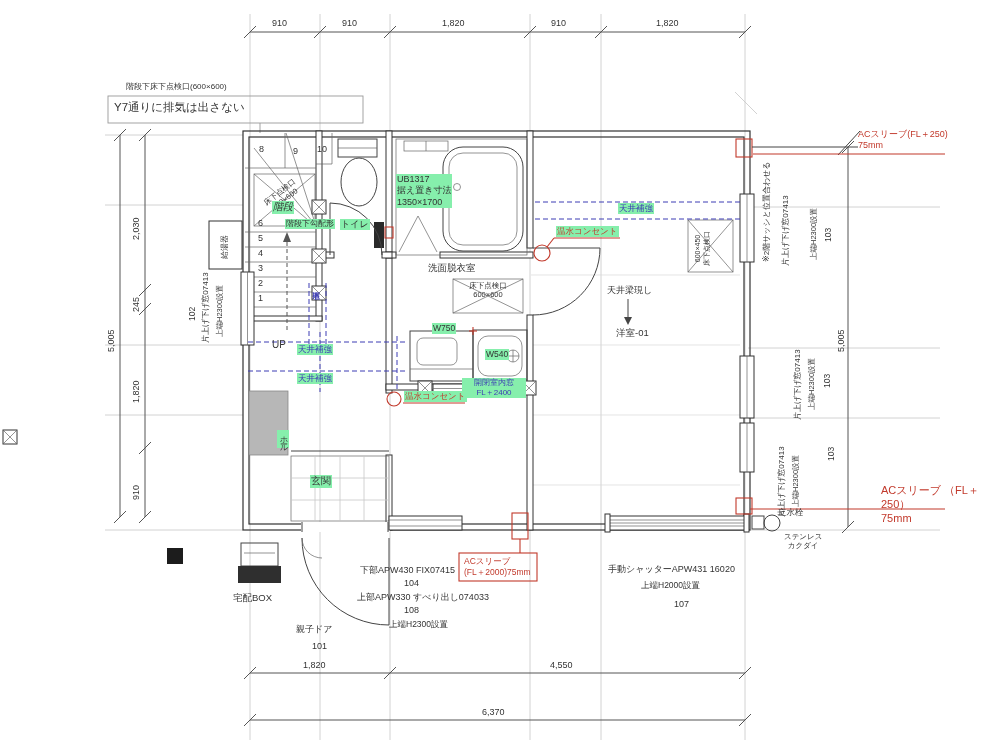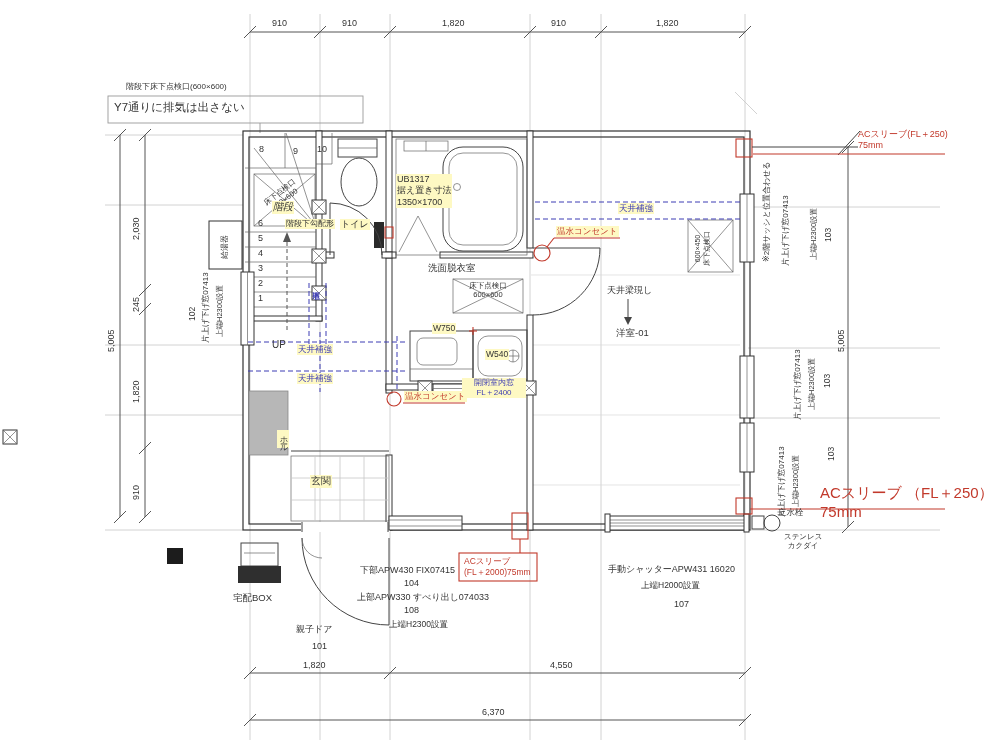--- a/index.html
+++ b/index.html
@@ -3,21 +3,21 @@
 <meta charset="utf-8">
 <style>
   html,body{margin:0;padding:0;background:#fff;}
   #canvas{position:relative;width:1000px;height:750px;background:#fff;overflow:hidden;
           font-family:"Liberation Sans","DejaVu Sans",sans-serif;}
   svg{position:absolute;left:0;top:0;}
   #labels{position:absolute;left:0;top:0;width:1000px;height:750px;}
   .lb{position:absolute;color:#333;line-height:1.25;white-space:nowrap;}
   .lb.pre{white-space:pre-line;}
   .ctr{text-align:center;}
-  .bg{background:#fef9c3;padding:0 1px;}
+  .bg{background:#86efac;padding:0 1px;}
   .red{color:var(--red);}
   .blue{color:var(--blue);text-align:center;}
   .v{writing-mode:vertical-rl;text-orientation:mixed;}
   .rotl{transform:rotate(-90deg);transform-origin:0 0;}
   .rot38{transform:rotate(-38deg);transform-origin:0 0;}
   .gl{stroke:#c6c6c6;stroke-width:0.8;}
   .gl2{stroke:#d9d9d9;stroke-width:0.7;}
   .dm{stroke:#555;stroke-width:1;fill:none;}
   .wl{stroke:#333;stroke-width:1.2;fill:none;}
   .wf{stroke:#333;stroke-width:1;fill:#fff;}
@@ -344,21 +344,21 @@
       <div class="lb pre red" style="left: 464px; top: 556px; font-size: 8.5px;">ACスリーブ
 (FL＋2000)75mm</div>
       <div class="lb" style="left: 608px; top: 564px; font-size: 9px;">手動シャッターAPW431  16020</div>
       <div class="lb" style="left: 641px; top: 580px; font-size: 8.5px;">上端H2000設置</div>
       <div class="lb" style="left: 662px; top: 599px; font-size: 9px; margin-left: 12px;">107</div>
       <div class="lb" style="left: 303px; top: 660px; font-size: 9px;">1,820</div>
       <div class="lb" style="left: 550px; top: 660px; font-size: 9px;">4,550</div>
       <div class="lb" style="left: 482px; top: 707px; font-size: 9px; text-align: center;">6,370</div>
       <div class="lb pre red" style="left: 858px; top: 129px; font-size: 9px;">ACスリーブ(FL＋250)
 75mm</div>
-      <div class="lb pre red" style="left: 820px; top: 484px; font-size: 15px;">ACスリーブ （FL＋250）
+      <div class="lb pre red" style="left: 881px; top: 484px; font-size: 11px;">ACスリーブ （FL＋250）
 75mm</div>
       <div class="lb" style="left: 778px; top: 507px; font-size: 8.5px;">立水栓</div>
       <div class="lb pre" style="left: 784px; top: 532px; font-size: 7.5px; text-align: center;">ステンレス
 カクダイ</div>
       <div class="lb rotl" style="left: 762px; top: 262px; font-size: 8px;">※2階サッシと位置合わせる</div>
       <div class="lb rotl" style="left: 781px; top: 266px; font-size: 8px;">片上げ下げ窓07413</div>
       <div class="lb rotl" style="left: 809px; top: 260px; font-size: 7.5px;">上端H2300設置</div>
       <div class="lb rotl" style="left: 823px; top: 242px; font-size: 8.5px;">103</div>
       <div class="lb rotl" style="left: 793px; top: 420px; font-size: 8px;">片上げ下げ窓07413</div>
       <div class="lb rotl" style="left: 807px; top: 410px; font-size: 7.5px;">上端H2300設置</div>

